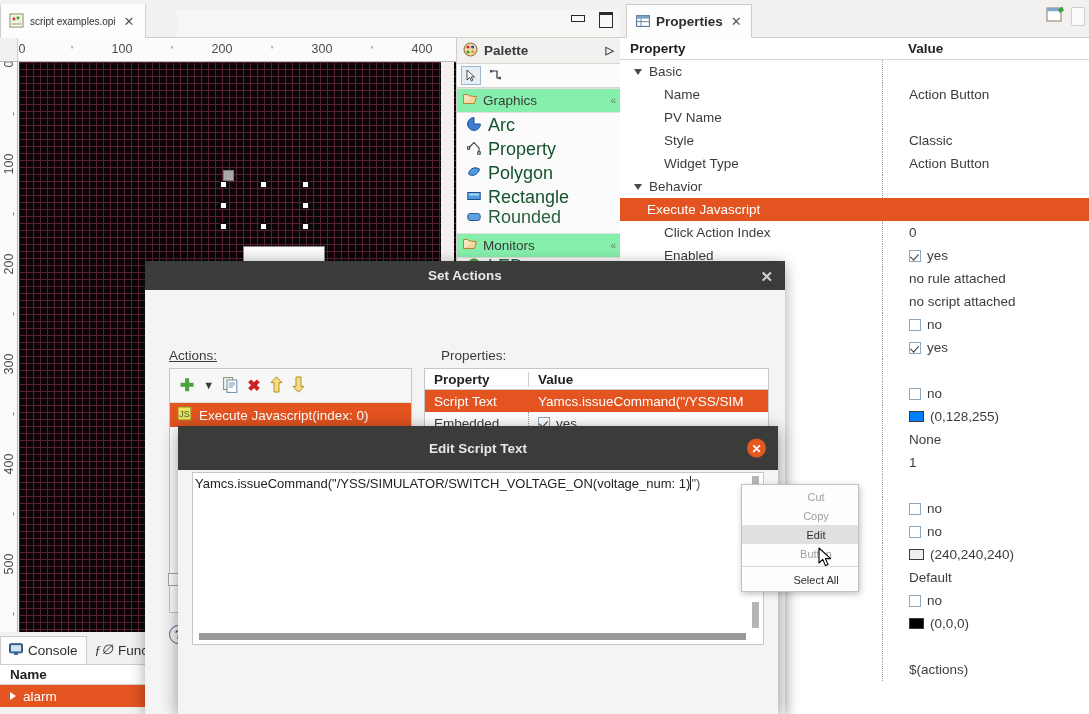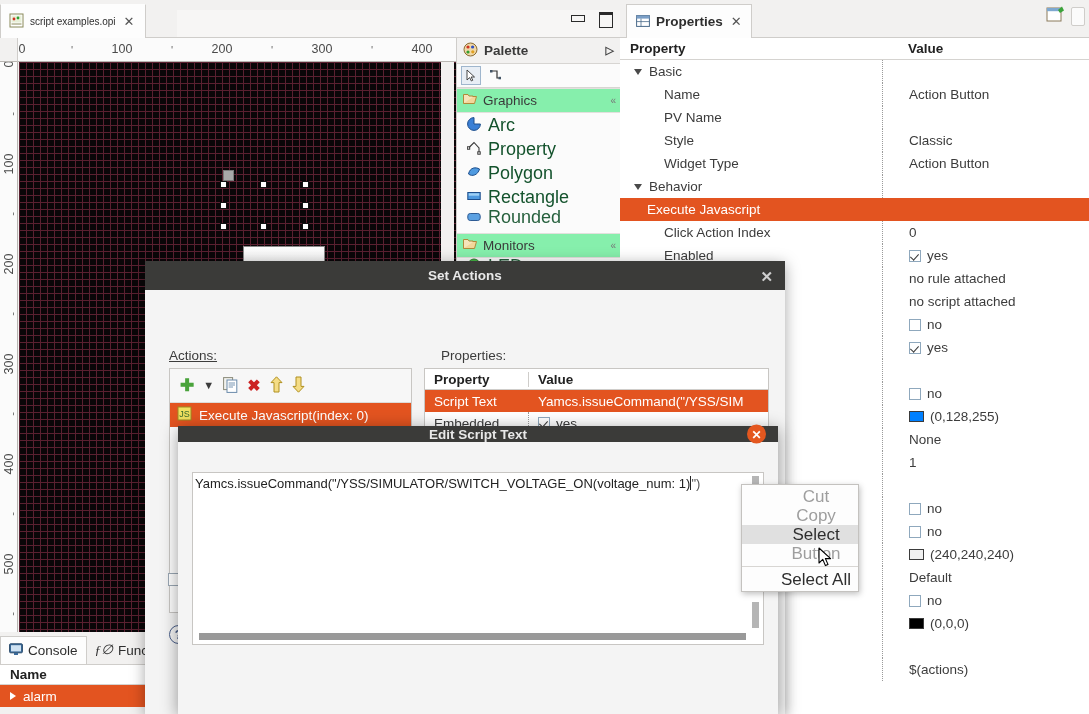--- a/index.html
+++ b/index.html
@@ -275,21 +275,21 @@
     height: 30px; min-width: 102px; padding: 0 14px;
     background: #fbfbfb; border: 1px solid #c2c0bd; border-radius: 2px;
     font-size: 13.5px; color: #2e2e2e; cursor: pointer;
   }
 
   
   .dlg-script {
     position: absolute; left: 178px; top: 426px; width: 600px; height: 288px;
     background: #f4f4f4; box-shadow: 0 3px 16px rgba(0,0,0,.4);
   }
-  .dlg-script .dlg-title { height: 16px; }
+  .dlg-script .dlg-title { height: 44px; }
   .dlg-title .xred {
     position: absolute; right: 12px; top: 50%; transform: translateY(-50%);
     width: 19px; height: 19px; border-radius: 50%; background: #E4571F;
     color: #fff; font-size: 12px; display:flex; align-items:center;
     justify-content:center; cursor: pointer; font-weight: bold;
   }
   .script-area {
     position: absolute; left: 14px; top: 46px; width: 572px; height: 173px;
     background: #fff; border: 1px solid #c8c6c3;
   }
@@ -313,21 +313,21 @@
   .sb-h .thumb { position:absolute; left:5px; top:3px; right:3px; height:7px; background:#999;}
 
   
   .ctx-menu {
     position: absolute; left: 741px; top: 484px; width: 118px;
     background: #fdfdfd; border: 1px solid #c4c2bf;
     box-shadow: 1px 2px 6px rgba(0,0,0,.25); padding: 2px 0;
   }
   .ctx-item {
     height: 19px; display: flex; align-items: center; justify-content: center;
-    font-size: 17px; color: #2e2e2e; cursor: pointer; padding-left: 32px;
+    font-size: 11px; color: #2e2e2e; cursor: pointer; padding-left: 32px;
   }
   .ctx-item.disabled { color: #9e9e9e; cursor: default; }
   .ctx-item.hl { background: #e0e0e0; }
   .ctx-sep { height: 1px; background: #d8d6d3; margin: 3px 0; }
   .cursor-arrow { position: absolute; left: 818px; top: 547px; z-index: 60; }
 
   .ico { display:inline-block; line-height:1; flex:none; }
 </style>
 </head>
 <body>
@@ -847,21 +847,21 @@
       </div>
       <div class="sb-h">
         <div class="thumb"></div>
       </div>
     </div>
   </div>
 
   <div class="ctx-menu">
     <div class="ctx-item disabled">Cut</div>
     <div class="ctx-item disabled">Copy</div>
-    <div class="ctx-item hl">Select</div>
+    <div class="ctx-item hl">Edit</div>
     <div class="ctx-item disabled">Button</div>
     <div class="ctx-sep"></div>
     <div class="ctx-item">Select All</div>
   </div>
 
   <div class="cursor-arrow">
     <svg width="15" height="22" viewBox="0 0 15 22">
       <path d="M1 1 L1 16 L4.8 12.4 L7.4 18.6 L10 17.4 L7.4 11.6 L12.6 11.6 Z" fill="#fff" stroke="#000" stroke-width="1.1" stroke-linejoin="round"></path>
     </svg>
   </div>

